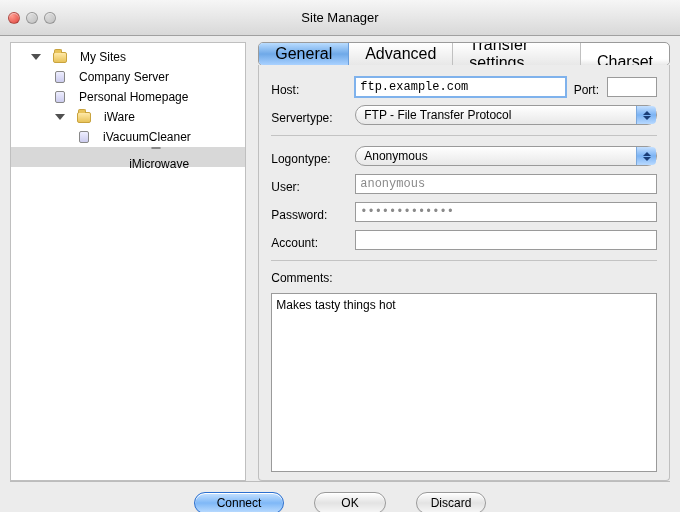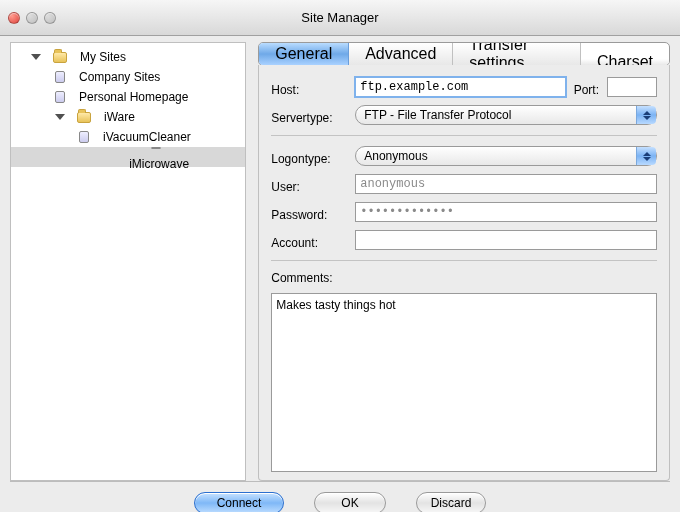--- a/index.html
+++ b/index.html
@@ -189,21 +189,21 @@
 
     <div class="left-col">
       <div class="tree">
         <div class="tree-row indent-1">
           <span class="disclosure"></span>
           <span class="folder-icon"></span>
           <span>My Sites</span>
         </div>
         <div class="tree-row indent-2">
           <span class="site-icon"></span>
-          <span>Company Sites</span>
+          <span>Company Server</span>
         </div>
         <div class="tree-row indent-2">
           <span class="site-icon"></span>
           <span>Personal Homepage</span>
         </div>
         <div class="tree-row indent-2">
           <span class="disclosure"></span>
           <span class="folder-icon"></span>
           <span>iWare</span>
         </div>

